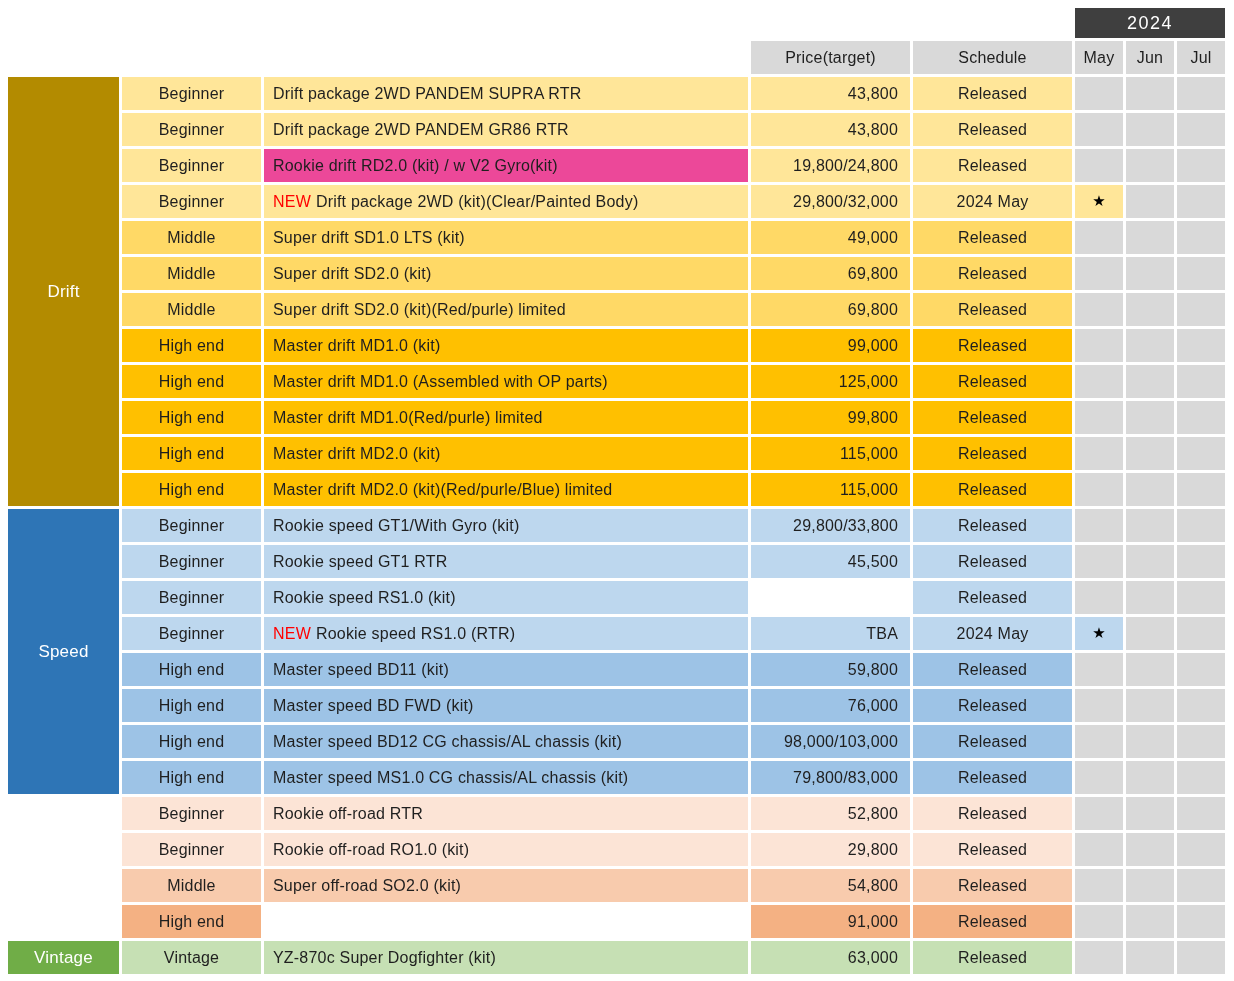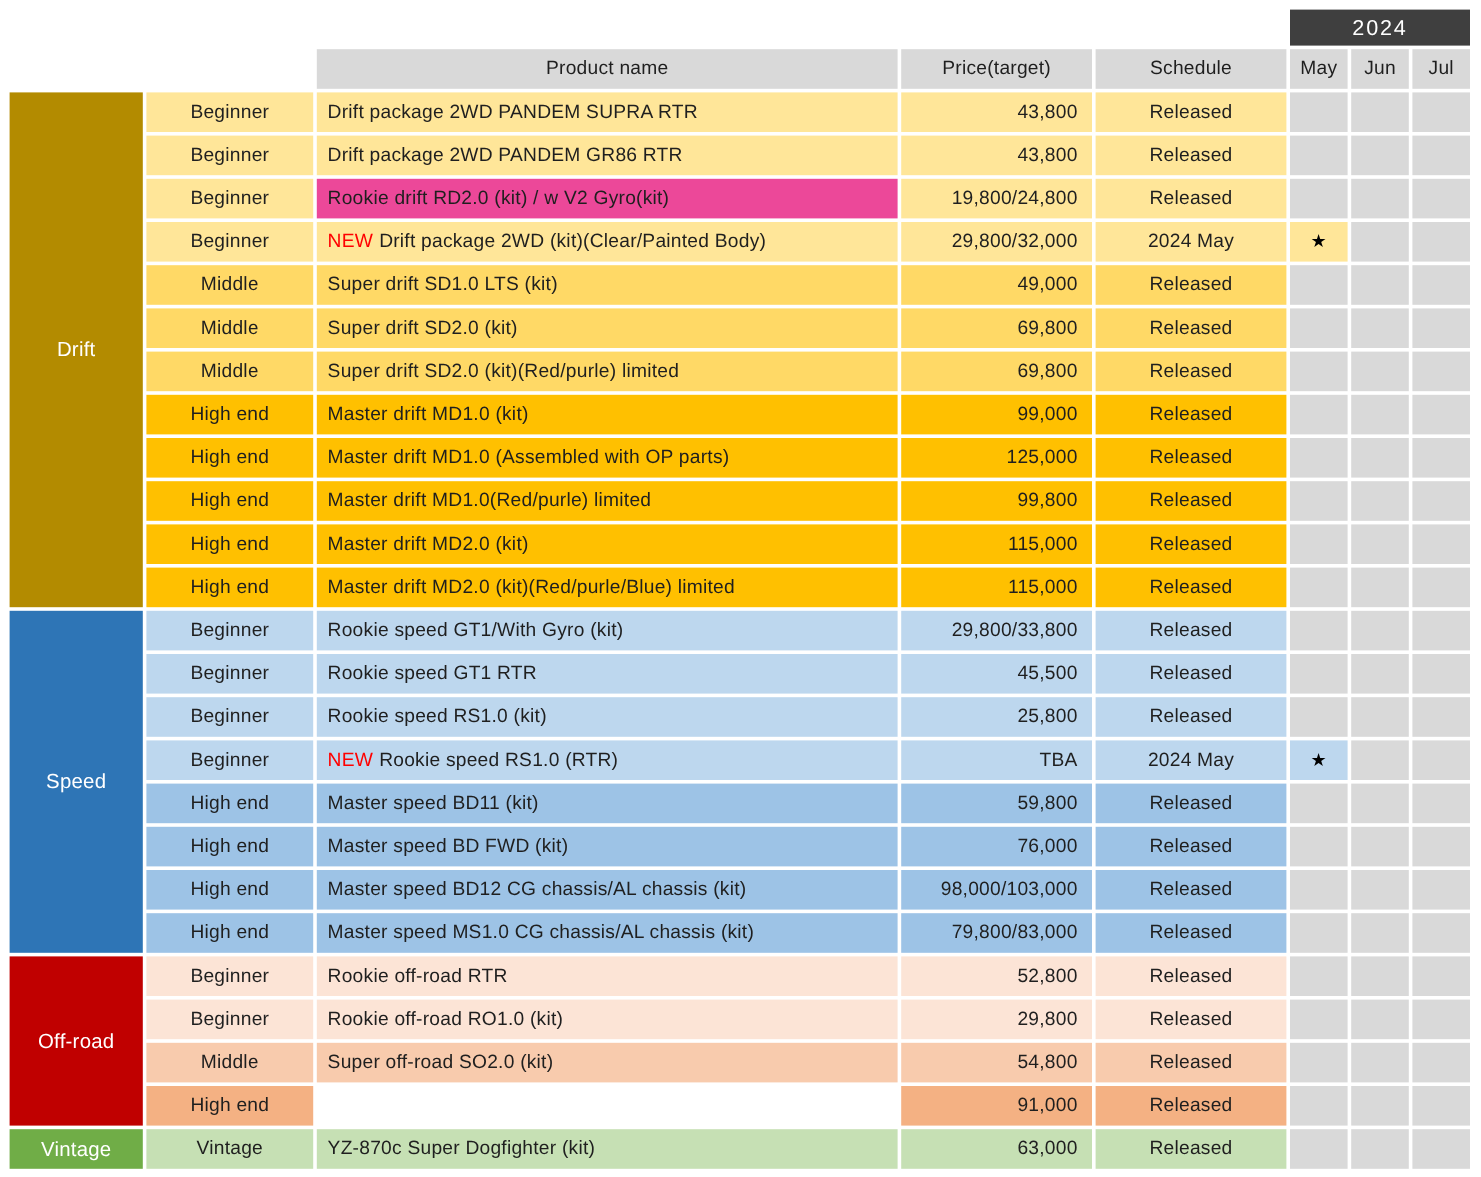--- a/index.html
+++ b/index.html
@@ -47,21 +47,20 @@
   .star {
     font-family:"DejaVu Sans", sans-serif;
     font-size:15px; line-height:1;
   }
 </style>
 </head>
 <body>
 
 <div class="grid" id="table-grid">
   <div class="cell banner" style="background: rgb(63, 63, 63); color: rgb(255, 255, 255);">2024</div>
-  <div class="cell header col-product" style="background: rgb(217, 217, 217);">Product name</div>
   <div class="cell header col-price" style="background: rgb(217, 217, 217);">Price(target)</div>
   <div class="cell header col-schedule" style="background: rgb(217, 217, 217);">Schedule</div>
   <div class="cell header col-may" style="background: rgb(217, 217, 217);">May</div>
   <div class="cell header col-jun" style="background: rgb(217, 217, 217);">Jun</div>
   <div class="cell header col-jul" style="background: rgb(217, 217, 217);">Jul</div>
 <div class="cell cat" style="background: rgb(179, 139, 0); color: rgb(255, 255, 255); grid-area: 3 / 1 / span 12;">Drift</div>
     <div class="cell tier" style="grid-area: 3 / 2; background: rgb(255, 230, 153);">Beginner</div>
     <div class="cell product" style="grid-area: 3 / 3; background: rgb(255, 230, 153);">Drift package 2WD PANDEM SUPRA RTR</div>
     <div class="cell price" style="grid-area: 3 / 4; background: rgb(255, 230, 153);">43,800</div>
     <div class="cell schedule" style="grid-area: 3 / 5; background: rgb(255, 230, 153);">Released</div>
@@ -157,21 +156,20 @@
     <div class="cell month" style="grid-area: 15 / 8; background: rgb(217, 217, 217);"></div>
     <div class="cell tier" style="grid-area: 16 / 2; background: rgb(189, 215, 238);">Beginner</div>
     <div class="cell product" style="grid-area: 16 / 3; background: rgb(189, 215, 238);">Rookie speed GT1 RTR</div>
     <div class="cell price" style="grid-area: 16 / 4; background: rgb(189, 215, 238);">45,500</div>
     <div class="cell schedule" style="grid-area: 16 / 5; background: rgb(189, 215, 238);">Released</div>
     <div class="cell month" style="grid-area: 16 / 6; background: rgb(217, 217, 217);"></div>
     <div class="cell month" style="grid-area: 16 / 7; background: rgb(217, 217, 217);"></div>
     <div class="cell month" style="grid-area: 16 / 8; background: rgb(217, 217, 217);"></div>
     <div class="cell tier" style="grid-area: 17 / 2; background: rgb(189, 215, 238);">Beginner</div>
     <div class="cell product" style="grid-area: 17 / 3; background: rgb(189, 215, 238);">Rookie speed RS1.0 (kit)</div>
-    <div class="cell price" style="grid-area: 17 / 4; background: rgb(189, 215, 238);">25,800</div>
     <div class="cell schedule" style="grid-area: 17 / 5; background: rgb(189, 215, 238);">Released</div>
     <div class="cell month" style="grid-area: 17 / 6; background: rgb(217, 217, 217);"></div>
     <div class="cell month" style="grid-area: 17 / 7; background: rgb(217, 217, 217);"></div>
     <div class="cell month" style="grid-area: 17 / 8; background: rgb(217, 217, 217);"></div>
     <div class="cell tier" style="grid-area: 18 / 2; background: rgb(189, 215, 238);">Beginner</div>
     <div class="cell product" style="grid-area: 18 / 3; background: rgb(189, 215, 238);"><span class="newtag" style="color: rgb(255, 0, 0);">NEW</span>Rookie speed RS1.0 (RTR)</div>
     <div class="cell price" style="grid-area: 18 / 4; background: rgb(189, 215, 238);">TBA</div>
     <div class="cell schedule" style="grid-area: 18 / 5; background: rgb(189, 215, 238);">2024 May</div>
     <div class="cell month" style="grid-area: 18 / 6; background: rgb(189, 215, 238);">
       <span class="star" style="color: rgb(0, 0, 0);">★</span>
@@ -199,21 +197,20 @@
     <div class="cell month" style="grid-area: 21 / 6; background: rgb(217, 217, 217);"></div>
     <div class="cell month" style="grid-area: 21 / 7; background: rgb(217, 217, 217);"></div>
     <div class="cell month" style="grid-area: 21 / 8; background: rgb(217, 217, 217);"></div>
     <div class="cell tier" style="grid-area: 22 / 2; background: rgb(157, 195, 230);">High end</div>
     <div class="cell product" style="grid-area: 22 / 3; background: rgb(157, 195, 230);">Master speed MS1.0 CG chassis/AL chassis (kit)</div>
     <div class="cell price" style="grid-area: 22 / 4; background: rgb(157, 195, 230);">79,800/83,000</div>
     <div class="cell schedule" style="grid-area: 22 / 5; background: rgb(157, 195, 230);">Released</div>
     <div class="cell month" style="grid-area: 22 / 6; background: rgb(217, 217, 217);"></div>
     <div class="cell month" style="grid-area: 22 / 7; background: rgb(217, 217, 217);"></div>
     <div class="cell month" style="grid-area: 22 / 8; background: rgb(217, 217, 217);"></div>
-    <div class="cell cat" style="background: rgb(192, 0, 0); color: rgb(255, 255, 255); grid-area: 23 / 1 / span 4;">Off-road</div>
     <div class="cell tier" style="grid-area: 23 / 2; background: rgb(252, 228, 214);">Beginner</div>
     <div class="cell product" style="grid-area: 23 / 3; background: rgb(252, 228, 214); text-align: center;">Rookie off-road RTR</div>
     <div class="cell price" style="grid-area: 23 / 4; background: rgb(252, 228, 214);">52,800</div>
     <div class="cell schedule" style="grid-area: 23 / 5; background: rgb(252, 228, 214);">Released</div>
     <div class="cell month" style="grid-area: 23 / 6; background: rgb(217, 217, 217);"></div>
     <div class="cell month" style="grid-area: 23 / 7; background: rgb(217, 217, 217);"></div>
     <div class="cell month" style="grid-area: 23 / 8; background: rgb(217, 217, 217);"></div>
     <div class="cell tier" style="grid-area: 24 / 2; background: rgb(252, 228, 214);">Beginner</div>
     <div class="cell product" style="grid-area: 24 / 3; background: rgb(252, 228, 214);">Rookie off-road RO1.0 (kit)</div>
     <div class="cell price" style="grid-area: 24 / 4; background: rgb(252, 228, 214); text-align: right;">29,800</div>

